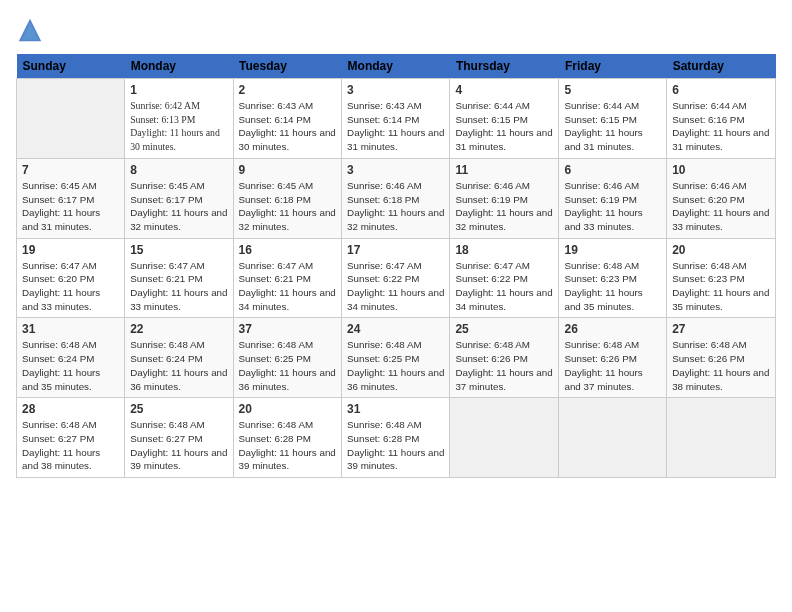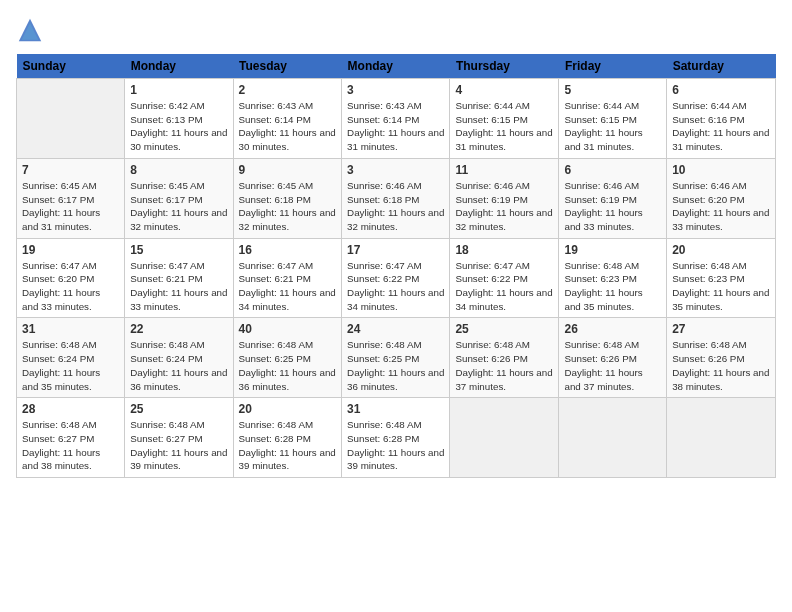--- a/index.html
+++ b/index.html
@@ -123,21 +123,21 @@
           <th>Thursday</th>
           <th>Friday</th>
           <th>Saturday</th>
         </tr>
     </thead>
     <tbody id="calendar-body">
     <tr>
           <td class="empty-cell"></td>
           <td>
             <span class="day-num">1</span>
-            <div class="day-info" style="white-space: pre-line;">Sunrise: 6:42 AM
+            <div class="day-info" style="white-space: pre-line; font-family: Liberation Serif, serif;">Sunrise: 6:42 AM
 Sunset: 6:13 PM
 Daylight: 11 hours and 30 minutes.</div>
           </td>
           <td>
             <span class="day-num">2</span>
             <div class="day-info" style="white-space: pre-line;">Sunrise: 6:43 AM
 Sunset: 6:14 PM
 Daylight: 11 hours and 30 minutes.</div>
           </td>
           <td>
@@ -260,21 +260,21 @@
 Sunset: 6:24 PM
 Daylight: 11 hours and 35 minutes.</div>
           </td>
           <td>
             <span class="day-num">22</span>
             <div class="day-info" style="white-space: pre-line;">Sunrise: 6:48 AM
 Sunset: 6:24 PM
 Daylight: 11 hours and 36 minutes.</div>
           </td>
           <td>
-            <span class="day-num">40</span>
+            <span class="day-num">37</span>
             <div class="day-info" style="white-space: pre-line;">Sunrise: 6:48 AM
 Sunset: 6:25 PM
 Daylight: 11 hours and 36 minutes.</div>
           </td>
           <td>
             <span class="day-num">24</span>
             <div class="day-info" style="white-space: pre-line;">Sunrise: 6:48 AM
 Sunset: 6:25 PM
 Daylight: 11 hours and 36 minutes.</div>
           </td>

